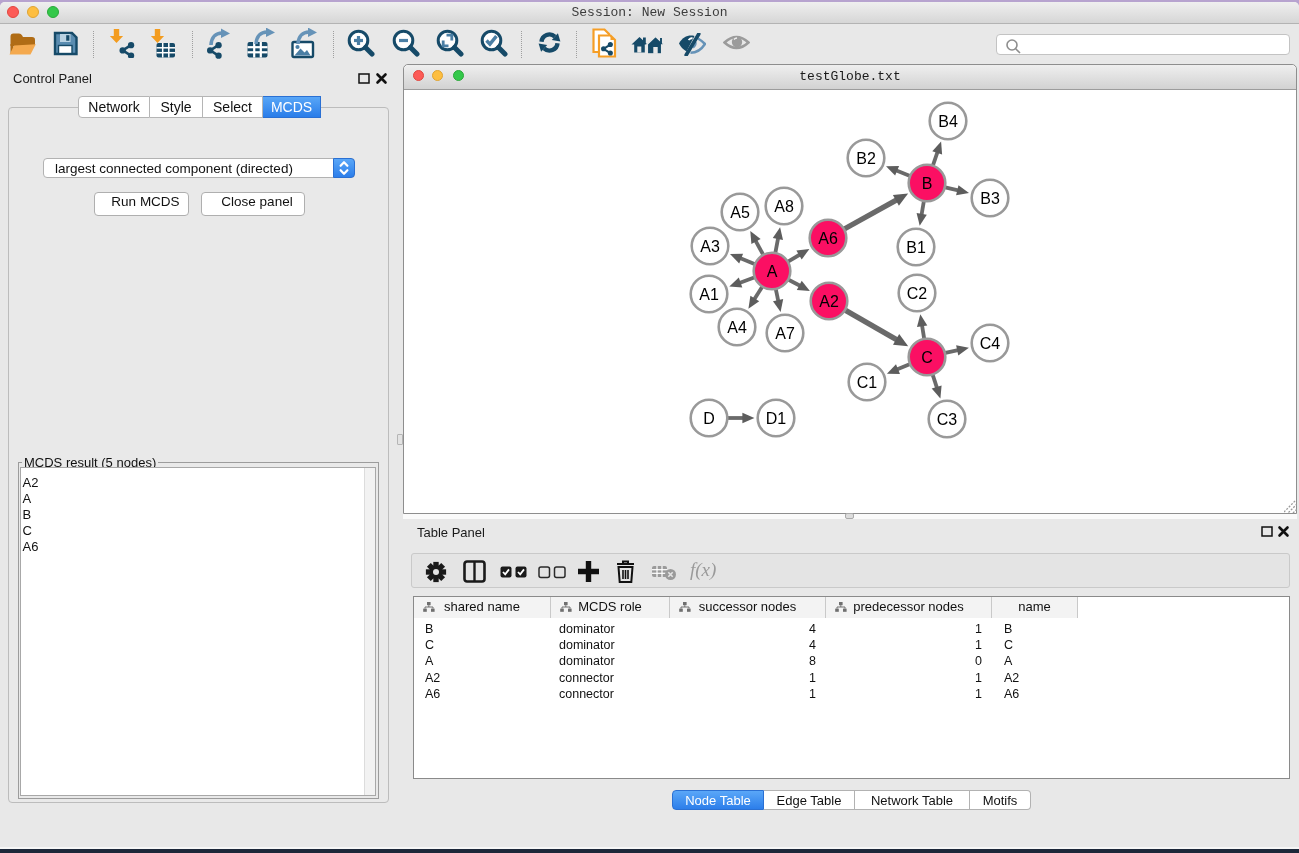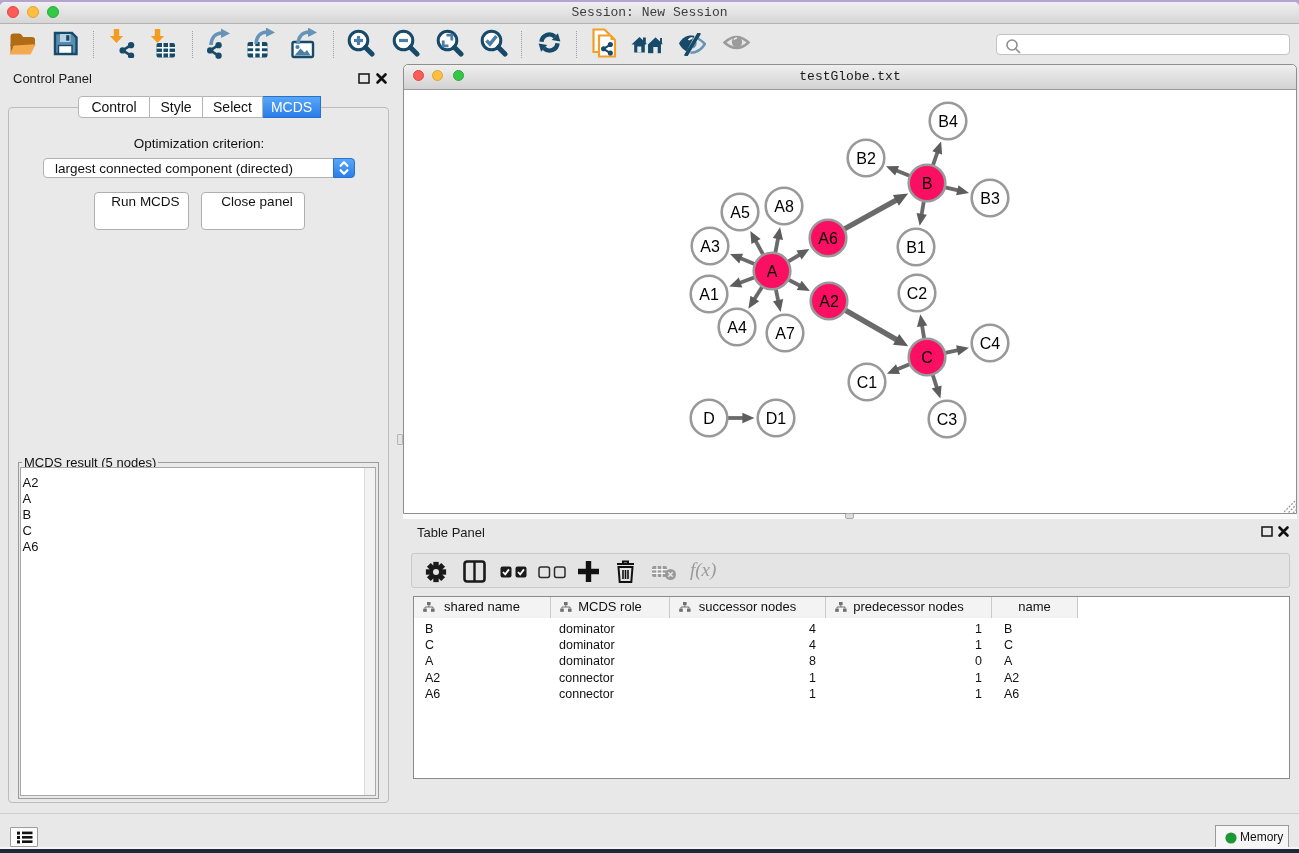--- a/index.html
+++ b/index.html
@@ -27,21 +27,21 @@
     border:1px solid #b5b5b5; border-left:none; text-align:center; }
   .tab.first { border-left:1px solid #b5b5b5; border-radius:4px 0 0 4px; }
   .tab.sel { background:linear-gradient(#58a6f7,#2a7de9); color:#fff; border-color:#2a70d3;
     border-radius:0; }
   .optlabel { left:9px; top:134px; width:380px; text-align:center; font-size:13.5px; color:#111; }
   .dropdown { left:43px; top:156px; width:312px; height:20px; background:#fff;
     border:1px solid #b2b2b2; border-radius:4px; font-size:13.5px; color:#111; }
   .dd-text { left:11px; top:1px; line-height:17px; }
   .dd-btn { right:-1px; top:-1px; width:22px; height:20px; border-radius:0 4px 4px 0;
     background:linear-gradient(#5aa7f8,#2c7eea); border:1px solid #2a70d3; }
-  .btn { height:38px; background:#fff; border:1px solid #afafaf; border-radius:4px;
+  .btn { height:24px; background:#fff; border:1px solid #afafaf; border-radius:4px;
     font-size:13.5px; color:#111; text-align:center; line-height:18px;padding-left:8px; }
   fieldset.mcds { left:18px; top:453px; width:361px; height:344px; position:absolute;
     border:1px solid #9c9c9c; }
   fieldset.mcds legend { font-size:13px; color:#111; margin-left:3px; padding:0 2px; }
   .mcdslist { left:20px; top:465px; width:356px; height:329px; background:#fff;
     border:1px solid #a8a8a8; font-size:13px; color:#111; }
   .mcdslist .items { position:absolute; left:1.5px; top:7px; line-height:16px; }
   .mcdstrack { position:absolute; right:0px; top:0px; width:11px; height:327px;
     background:#f2f2f2; border-left:1px solid #dcdcdc; }
   
@@ -217,26 +217,25 @@
 
     <div class="abs cp-title">Control Panel</div>
     <svg class="abs" style="left:358px;top:71px;" width="12" height="11" viewBox="0 0 12 11">
         <rect x="1" y="1" width="10" height="9" fill="none" stroke="#111" stroke-width="1.5"></rect>
       </svg>
       <svg class="abs" style="left:375px;top:70px;" width="13" height="13" viewBox="0 0 13 13">
         <path d="M2.5,2.5 L10.5,10.5 M10.5,2.5 L2.5,10.5" stroke="#111" stroke-width="2.6" stroke-linecap="round"></path>
       </svg>
     <div class="abs tabbox"></div>
     <div class="abs tabs">
-      <div class="tab first" style="width:72px;">Control</div>
+      <div class="tab first" style="width:72px;">Network</div>
       <div class="tab" style="width:53px;">Style</div>
       <div class="tab" style="width:60px;">Select</div>
       <div class="tab sel" style="width:58px;">MCDS</div>
     </div>
-    <div class="abs optlabel">Optimization criterion:</div>
     <div class="abs dropdown">
       <div class="abs dd-text">largest connected component (directed)</div>
       <div class="abs dd-btn">
           <svg width="20" height="18" viewBox="0 0 20 18" style="position:absolute;left:0;top:0;">
             <path d="M6.6,6.8 L10,3.2 L13.4,6.8" stroke="#fff" stroke-width="2.2" fill="none" stroke-linecap="round" stroke-linejoin="round"></path>
             <path d="M6.6,11.2 L10,14.8 L13.4,11.2" stroke="#fff" stroke-width="2.2" fill="none" stroke-linecap="round" stroke-linejoin="round"></path>
           </svg>
         </div>
     </div>
     <div class="abs btn" style="left:94px;top:190px;width:95px;">Run MCDS</div>
@@ -453,35 +452,23 @@
       <div class="trow" style="left:145px;top:72.60000000000001px;">connector</div>
       <div class="trow" style="left:302px;top:72.60000000000001px;width:100px;text-align:right;">1</div>
       <div class="trow" style="left:468px;top:72.60000000000001px;width:100px;text-align:right;">1</div>
       <div class="trow" style="left:590px;top:72.60000000000001px;">A2</div>
       <div class="trow" style="left:11px;top:88.80000000000001px;">A6</div>
       <div class="trow" style="left:145px;top:88.80000000000001px;">connector</div>
       <div class="trow" style="left:302px;top:88.80000000000001px;width:100px;text-align:right;">1</div>
       <div class="trow" style="left:468px;top:88.80000000000001px;width:100px;text-align:right;">1</div>
       <div class="trow" style="left:590px;top:88.80000000000001px;">A6</div>
     </div>
-
-    <div class="abs statusbar">
-      <div class="abs hamburger" style="top:13px;">
-          <svg class="abs" style="left:6px;top:3px;position:absolute;" width="16" height="13" viewBox="0 0 16 13">
-            <rect x="0" y="0.6" width="3" height="3" fill="#111"></rect>
-            <rect x="5" y="0.6" width="10.5" height="2.6" fill="#111"></rect>
-            <rect x="0" y="5.0" width="3" height="3" fill="#111"></rect>
-            <rect x="5" y="5.0" width="10.5" height="2.6" fill="#111"></rect>
-            <rect x="0" y="9.4" width="3" height="3" fill="#111"></rect>
-            <rect x="5" y="9.4" width="10.5" height="2.6" fill="#111"></rect>
-          </svg>
-        </div>
-      <div class="abs membtn" style="top:11px;">
-          <svg width="12" height="12" viewBox="0 0 12 12" style="position:absolute;left:9px;top:6px;">
-            <circle cx="6" cy="6" r="5.6" fill="#1b9733"></circle>
-          </svg>
-          <div style="position:absolute;left:24px;top:4px;">Memory</div>
-        </div>
-    </div>
+    <div class="abs btabs">
+      <div class="btab first" style="width:92px;">Node Table</div>
+      <div class="btab" style="width:91px;">Edge Table</div>
+      <div class="btab" style="width:115px;">Network Table</div>
+      <div class="btab last" style="width:61px;">Motifs</div>
+    </div>
+
   </div>
   <div class="abs" style="left:0;top:847px;width:1299px;height:2px;background:#f6f6f6;"></div>
   <div class="abs navybottom"></div>
 </div>
 
 </body></html>

